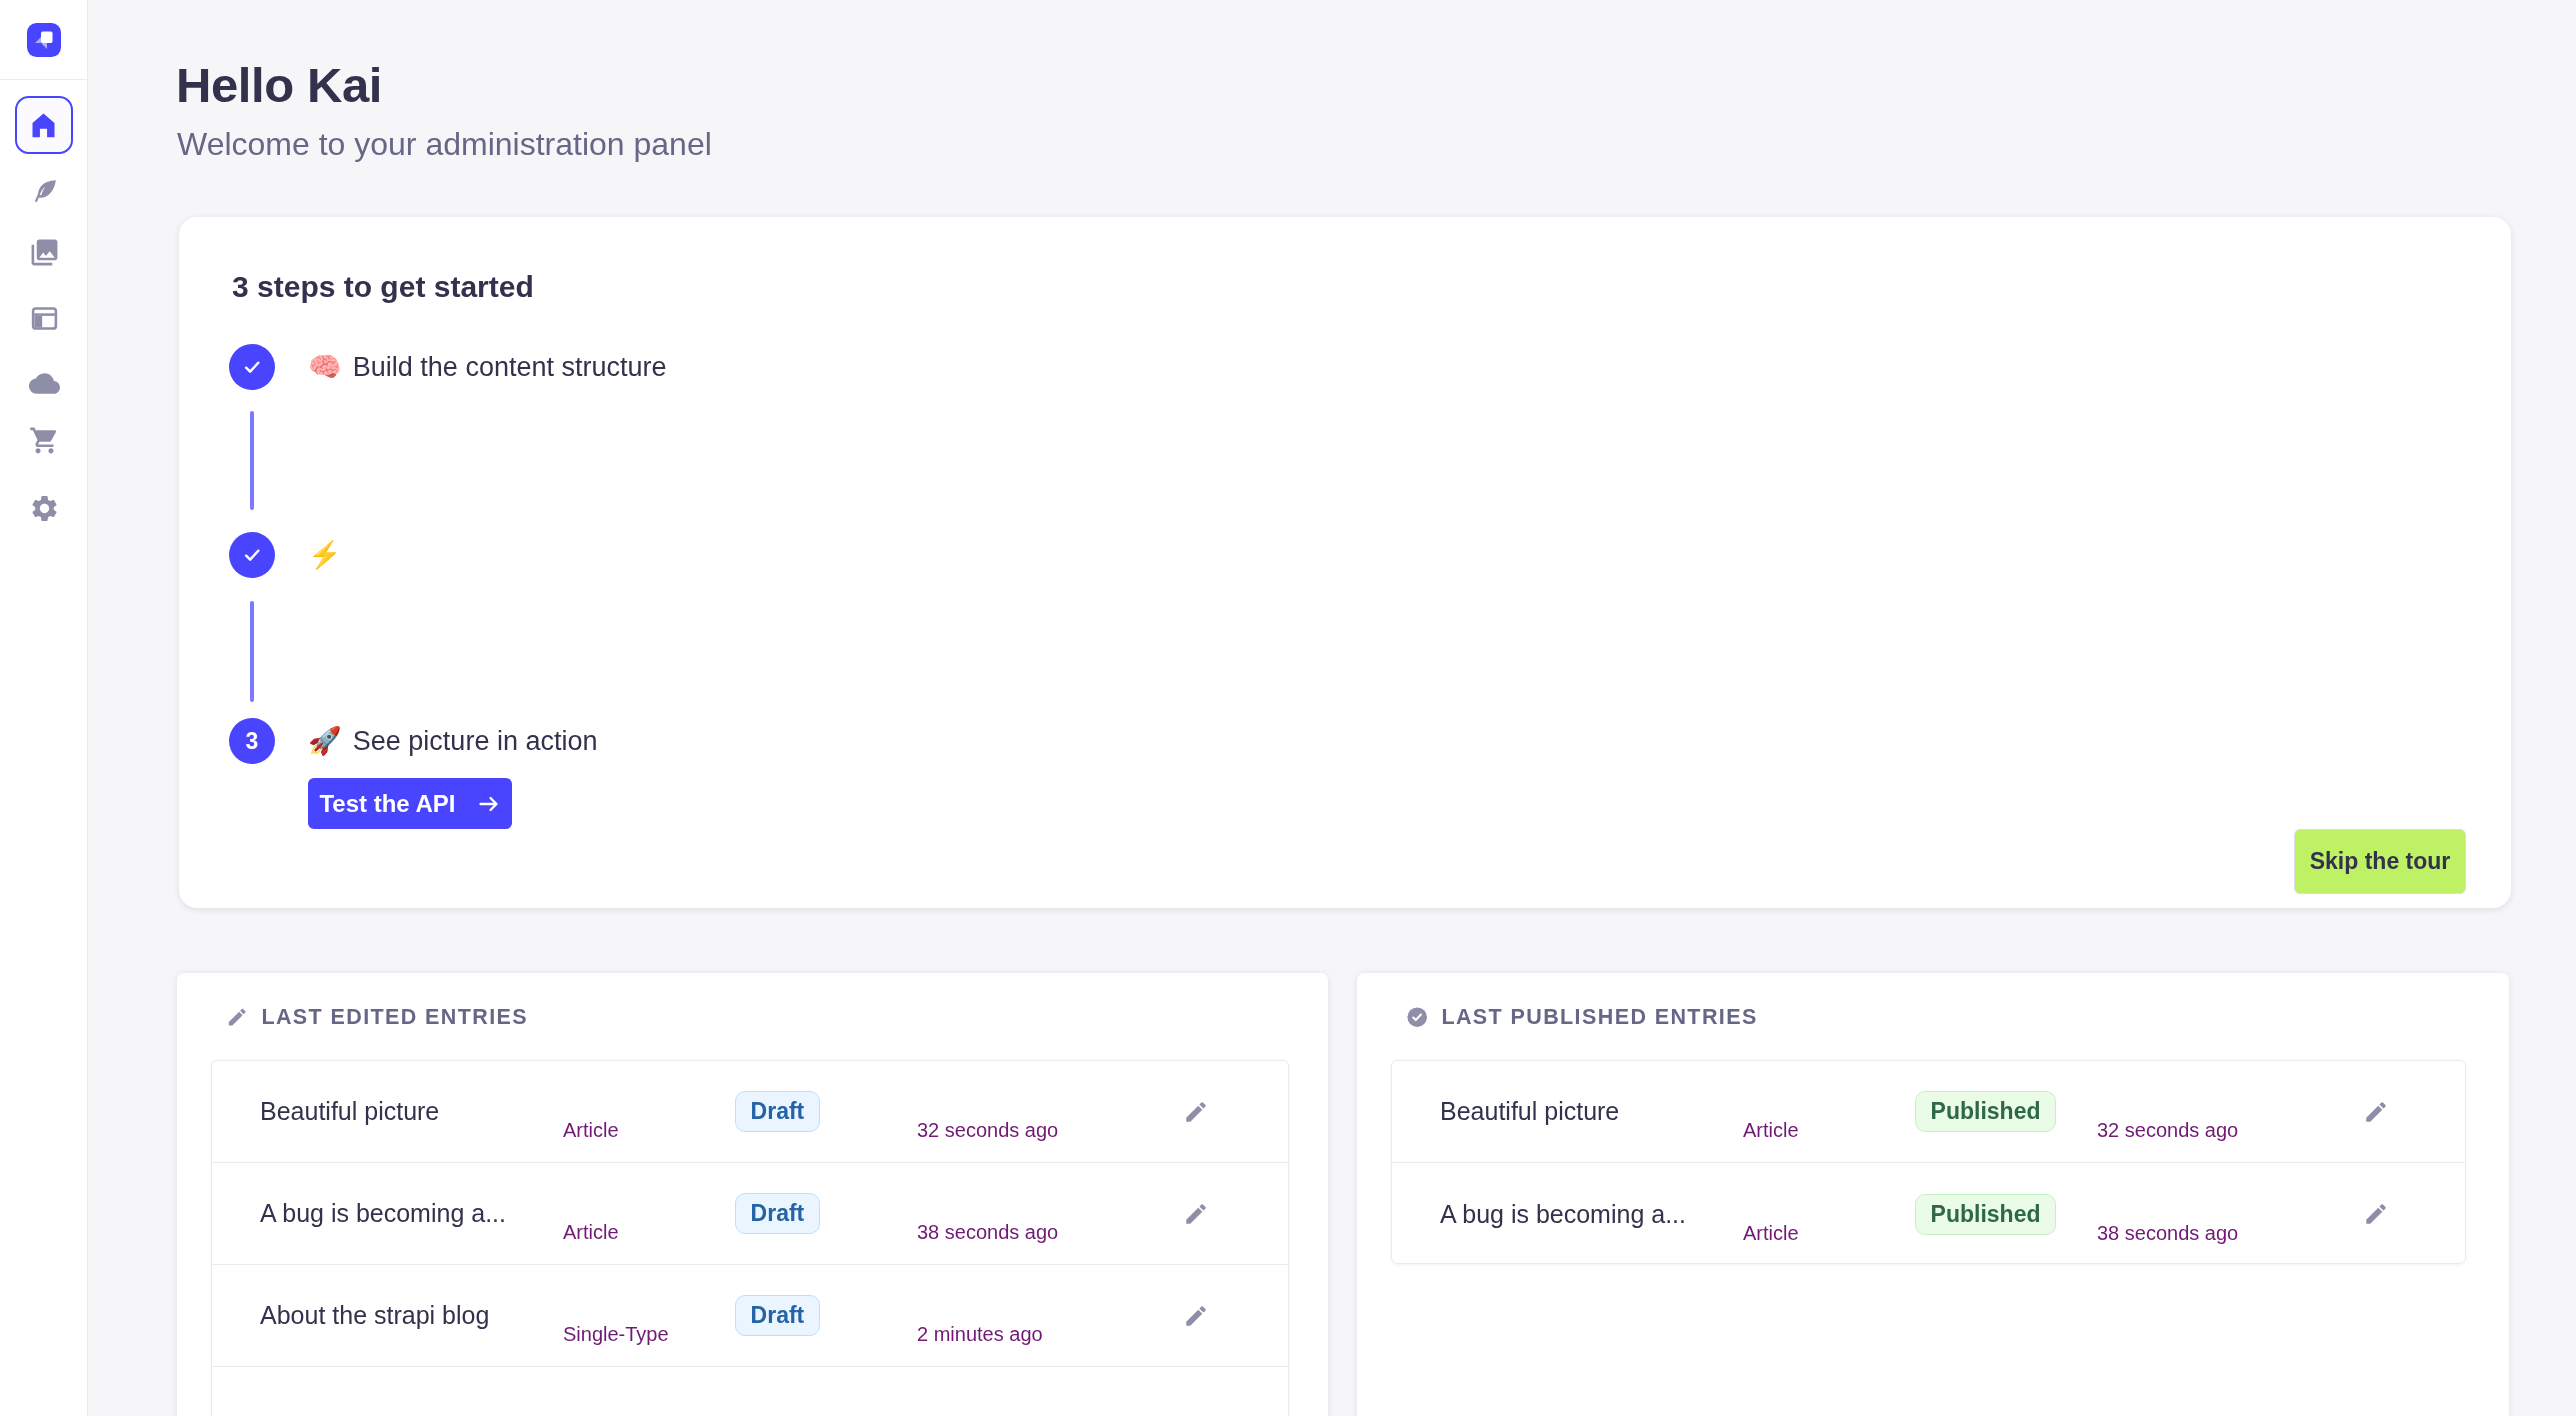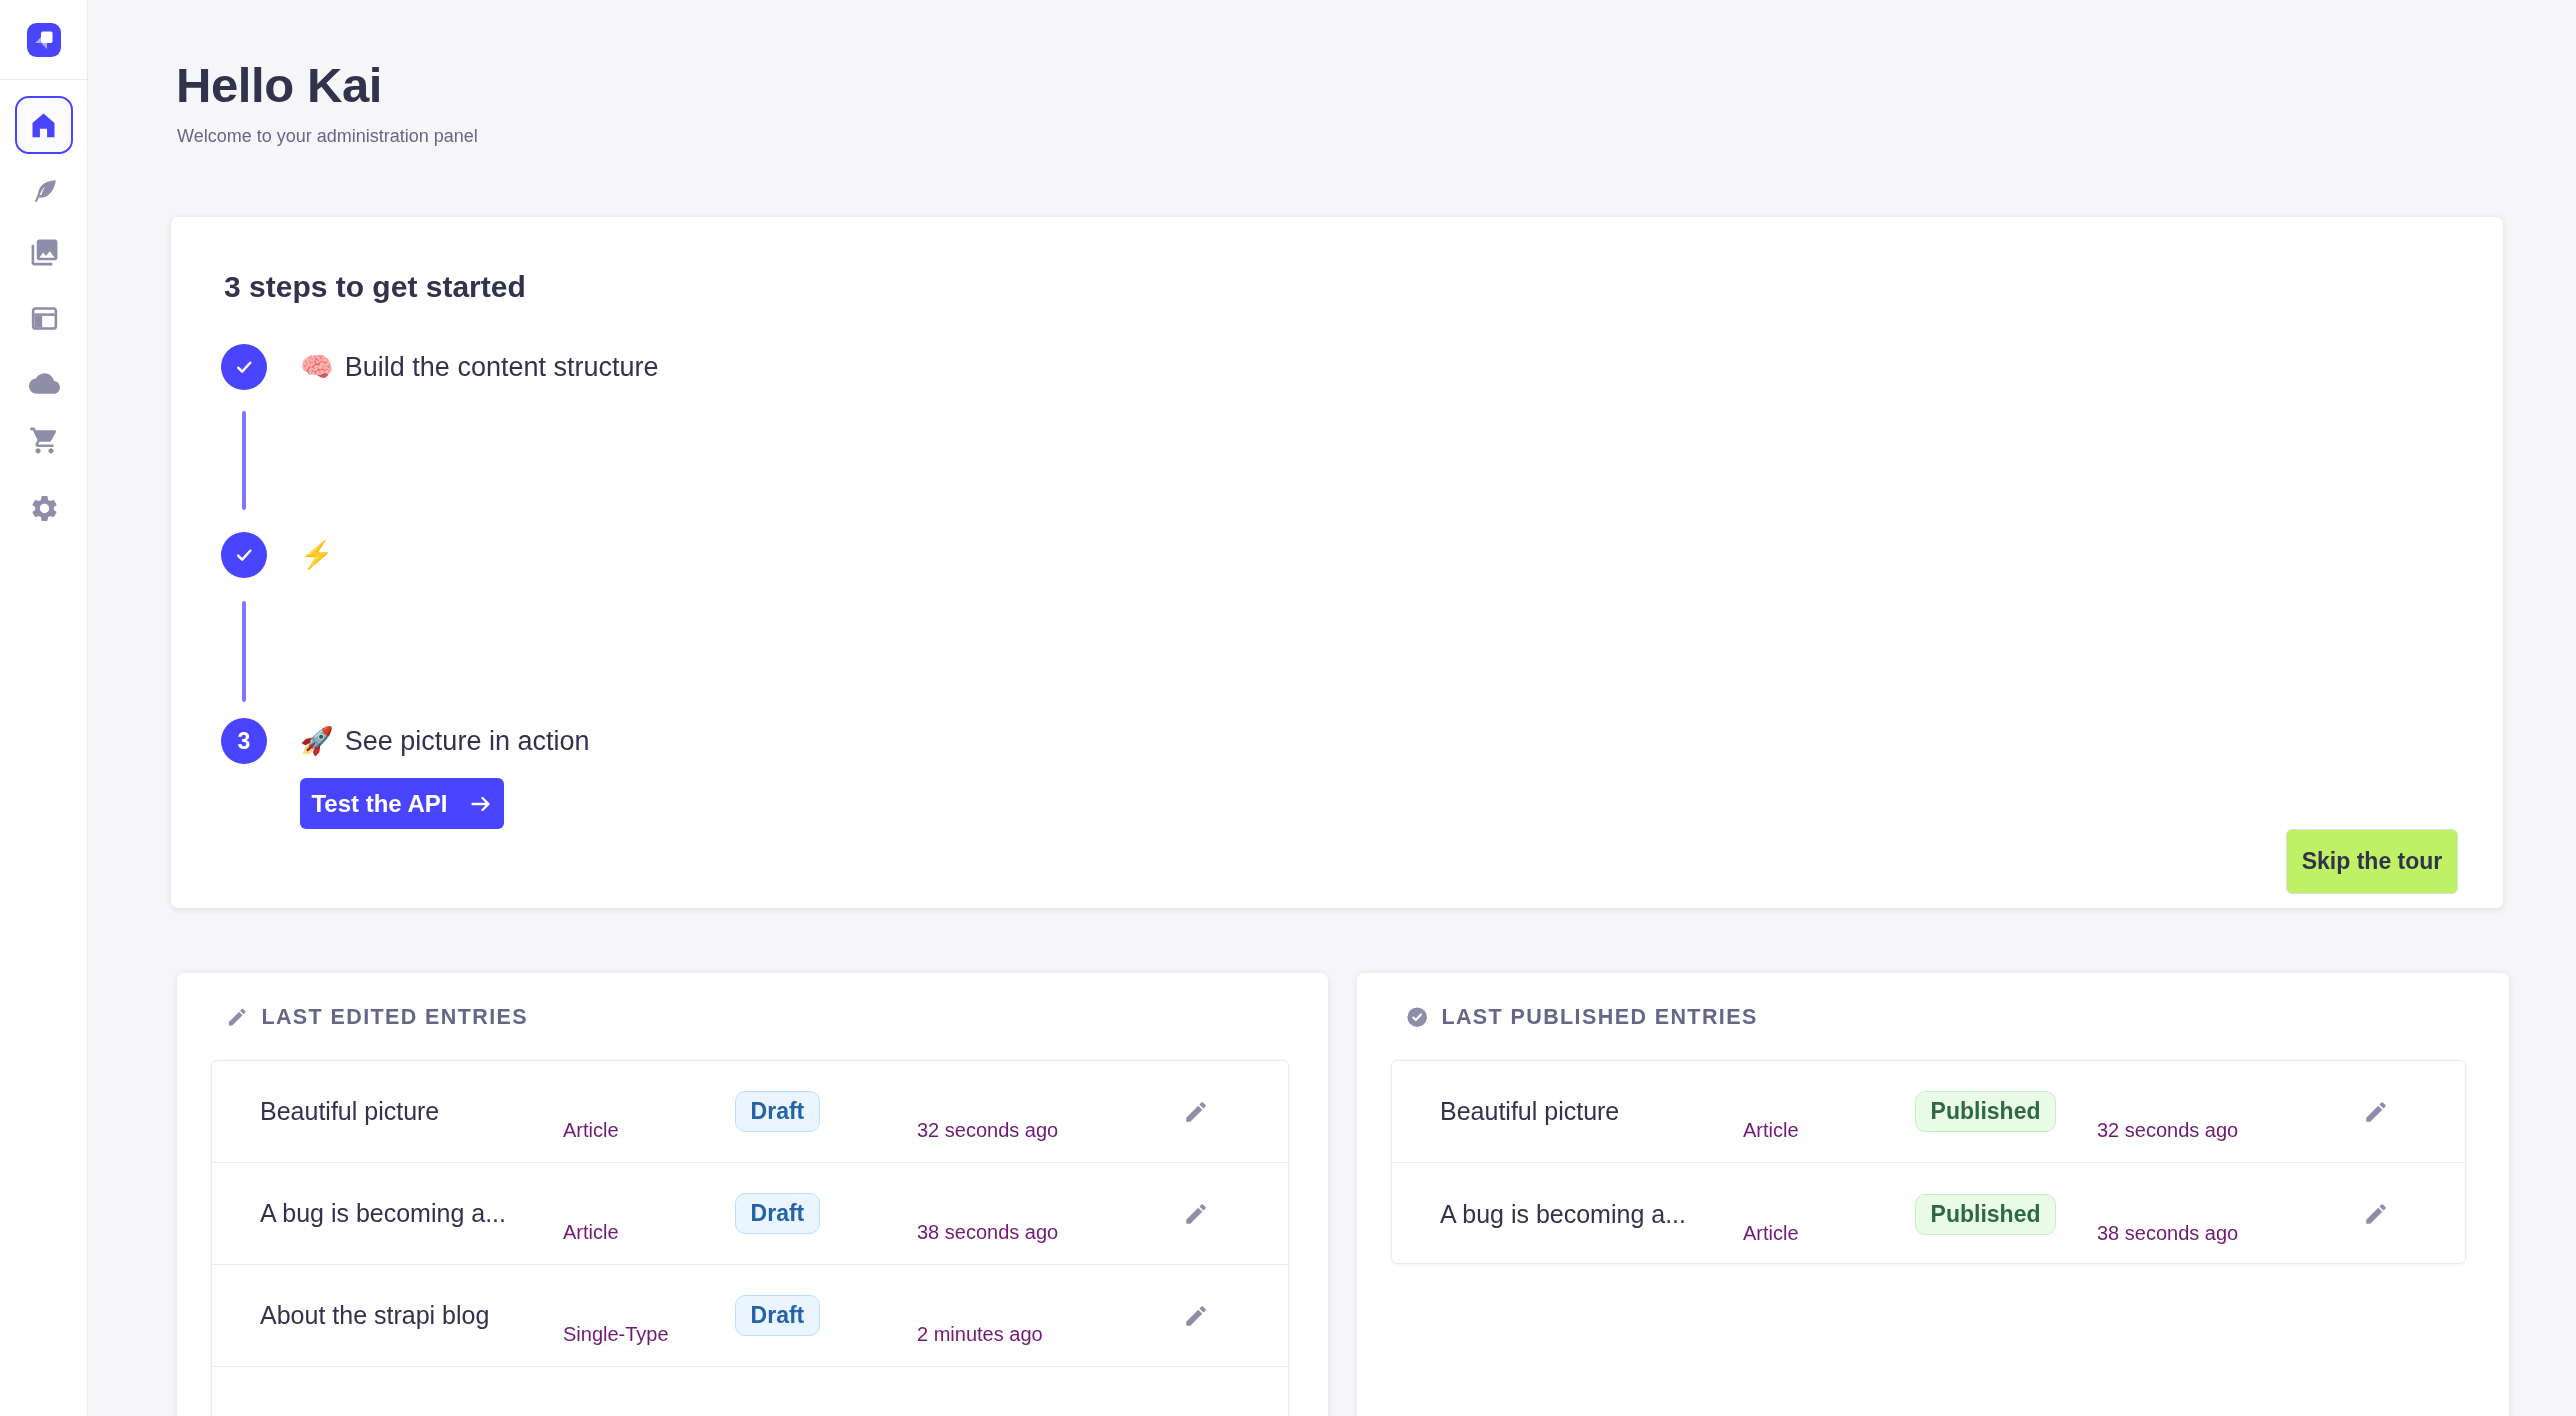--- a/index.html
+++ b/index.html
@@ -40,29 +40,29 @@
   }
   .nav-active-tile svg { width: 33px; height: 33px; }
 
   
   .page-title {
     position: absolute; left: 176px; top: 57px;
     font-size: 49px; font-weight: 700; color: #32324d; letter-spacing: -0.4px;
   }
   .page-subtitle {
     position: absolute; left: 177px; top: 126px;
-    font-size: 18px; color: #666687;
+    font-size: 32px; color: #666687;
   }
 
   
   .card {
     position: absolute; background: #ffffff; border-radius: 6.9px;
     box-shadow: 0 1.7px 6.9px rgba(33, 33, 52, 0.1);
   }
-  .tour-card { left: 171px; top: 217px; width: 2332px; height: 691px; }
+  .tour-card { left: 179px; top: 217px; width: 2332px; height: 691px; border-radius: 18px; }
   .tour-title {
     position: absolute; left: 53px; top: 53px;
     font-size: 30px; font-weight: 700; color: #32324d;
   }
   .step-circle {
     position: absolute; left: 50px; width: 46px; height: 46px; border-radius: 50%;
     background: var(--accent, #4945ff); color: #ffffff;
     display: flex; align-items: center; justify-content: center;
     font-size: 23px; font-weight: 600;
   }

